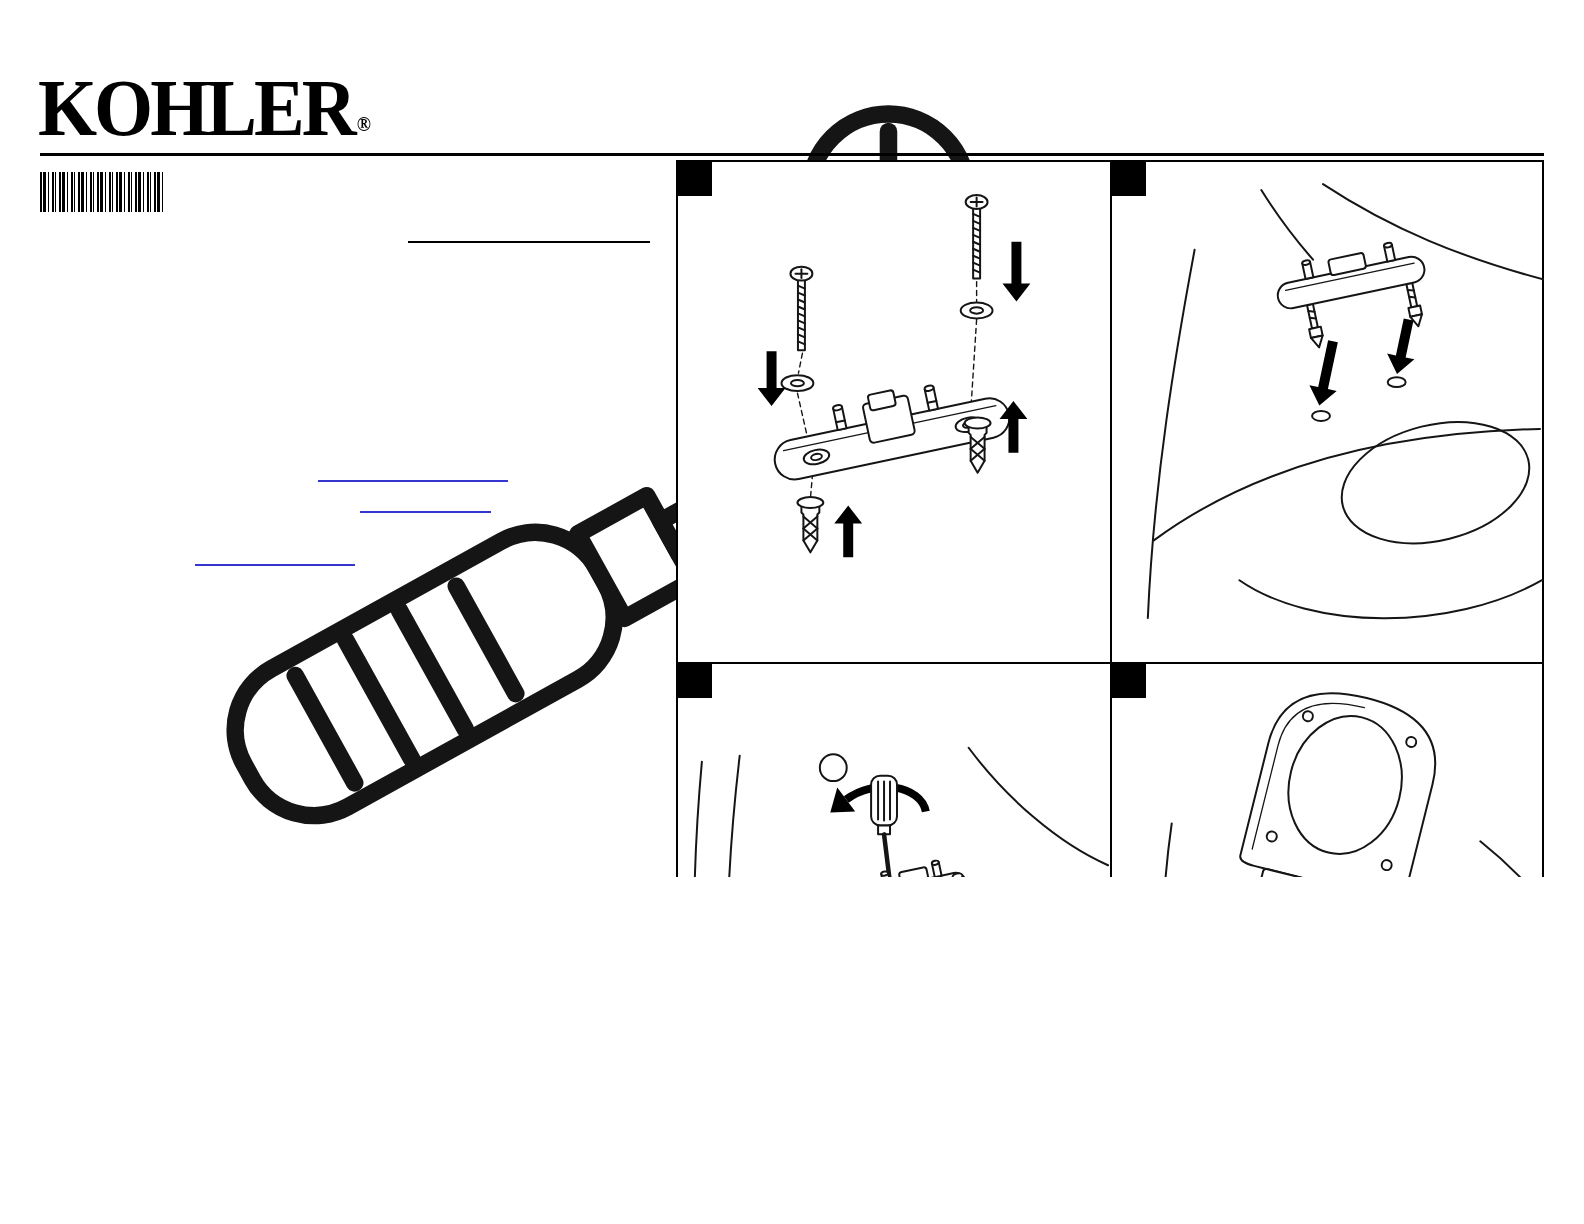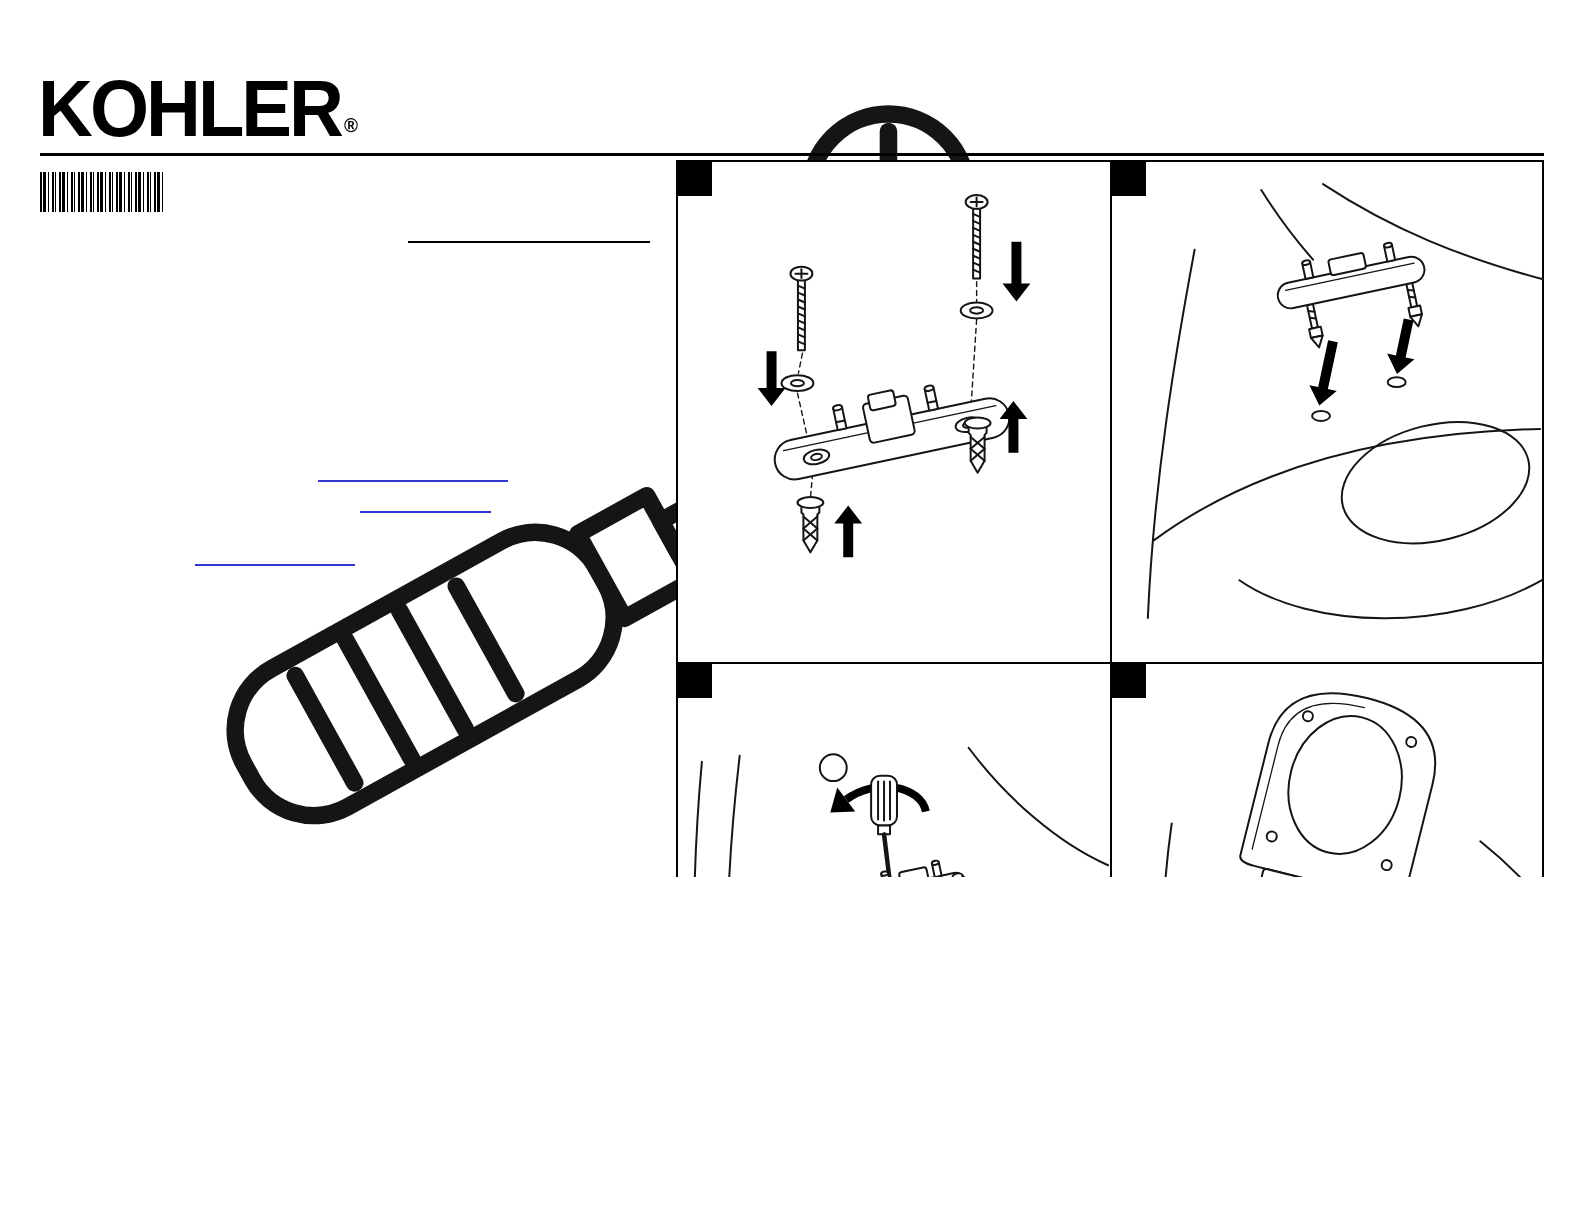--- a/index.html
+++ b/index.html
@@ -1,18 +1,18 @@
 <!DOCTYPE html>
 <html style="--ink: #000000; --paper: #ffffff; --link_blue: #3535d0;"><head>
 <meta charset="utf-8">
 <style>
   html,body{margin:0;padding:0;background:#fff;}
   .page{
     position:relative;width:1584px;height:877px;background:var(--paper,#ffffff);
-    font-family:Liberation Sans, sans-serif;overflow:hidden;color:var(--ink,#000);
+    font-family:Liberation Serif, serif;overflow:hidden;color:var(--ink,#000);
   }
   .logo{
     position:absolute;left:38px;top:62px;font-weight:bold;font-size:76px;
     letter-spacing:-3px;transform:scaleY(1.06);transform-origin:left top;white-space:nowrap;
   }
   .logo .reg{font-size:19px;letter-spacing:0;position:relative;top:-4px;left:3px;font-weight:bold;}
   .rule{position:absolute;left:40px;top:153px;width:1504px;height:3px;background:var(--ink,#000);}
   .barcode{
     position:absolute;left:40px;top:172px;width:124px;height:40px;
     background:repeating-linear-gradient(90deg,

